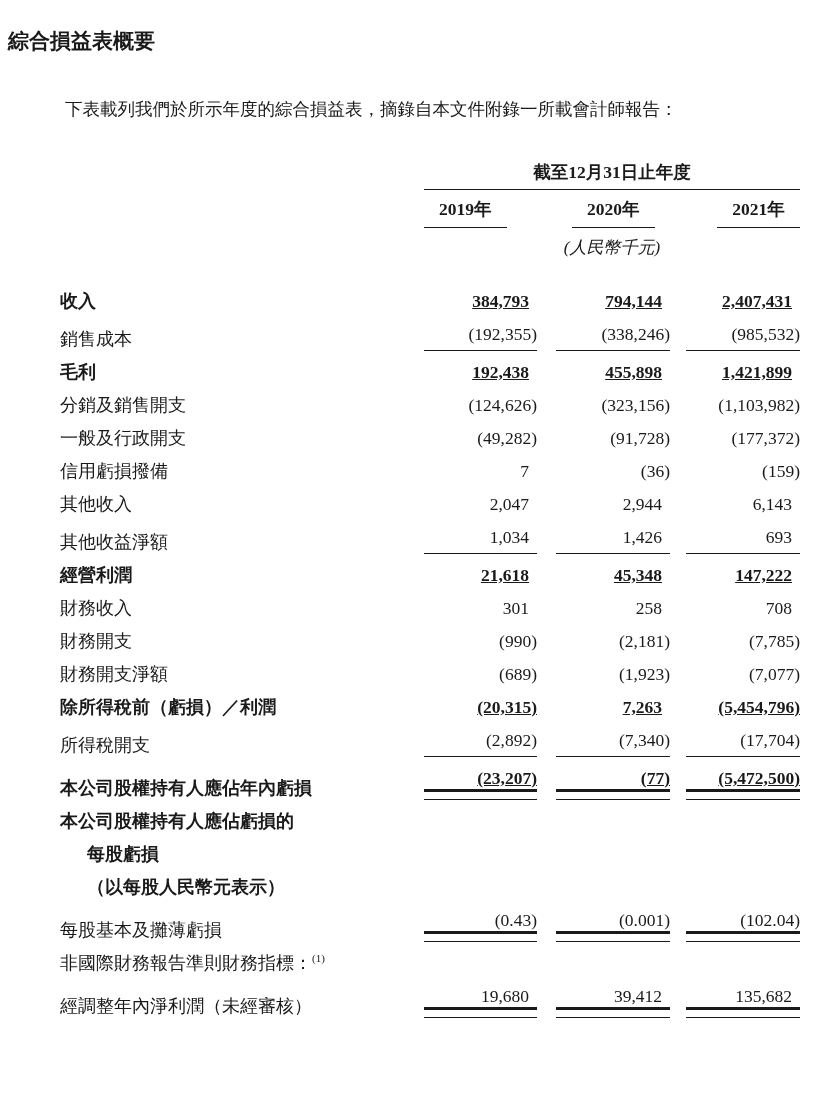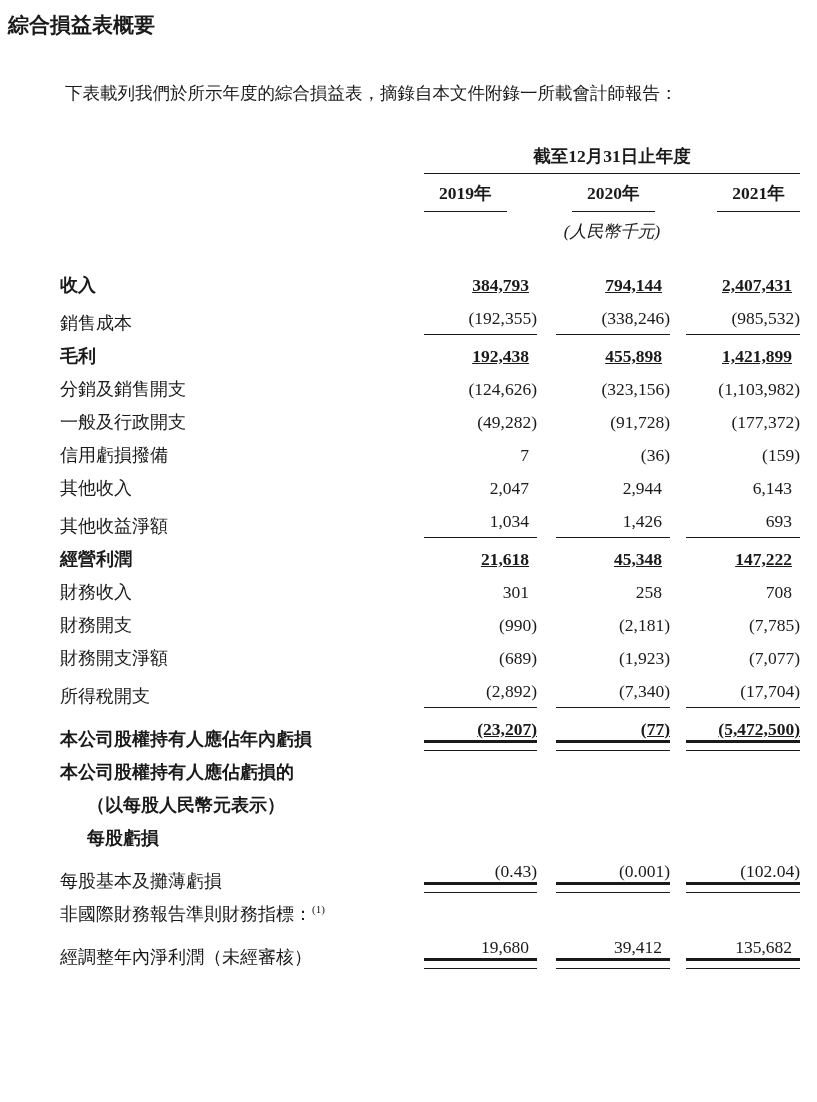--- a/index.html
+++ b/index.html
@@ -3,21 +3,21 @@
 <meta charset="utf-8">
 <style>
   * { margin:0; padding:0; box-sizing:border-box; }
   html,body { background:#ffffff; }
   body { font-family:"Liberation Serif","DejaVu Serif",serif; color:#1a1a1a; }
   .page {
     position:relative; width:817px; height:1102px; margin:0 auto;
     background:#ffffff; overflow:hidden;
   }
   .doc-title {
-    margin:12px 0 0 8px;
+    margin:28px 0 0 8px;
     font-family:"Liberation Sans","DejaVu Sans",sans-serif;
     font-weight:700; font-size:21px; line-height:26px;
   }
   .intro {
     margin:44px 17px 0 65px;
     font-size:17.5px; line-height:23px;
   }
   .fin-table { margin:40px 0 0 60px; width:740px; }
   .head-wrap { margin-left:364px; width:376px; }
   .period {
@@ -145,46 +145,52 @@
           <div class="val c1">(990)</div>
           <div class="val c2">(2,181)</div>
           <div class="val c3">(7,785)</div>
         </div>
         <div class="trow">
           <div class="lbl">財務開支淨額</div>
           <div class="val c1">(689)</div>
           <div class="val c2">(1,923)</div>
           <div class="val c3">(7,077)</div>
         </div>
+        <div class="trow bold">
+          <div class="lbl">除所得稅前（虧損）／利潤</div>
+          <div class="val c1">(20,315)</div>
+          <div class="val c2 np">7,263</div>
+          <div class="val c3">(5,454,796)</div>
+        </div>
         <div class="trow rule-single">
           <div class="lbl">所得稅開支</div>
           <div class="val c1">(2,892)</div>
           <div class="val c2">(7,340)</div>
           <div class="val c3">(17,704)</div>
         </div>
         <div class="trow bold rule-double">
           <div class="lbl">本公司股權持有人應佔年內虧損</div>
           <div class="val c1">(23,207)</div>
           <div class="val c2">(77)</div>
           <div class="val c3">(5,472,500)</div>
         </div>
         <div class="trow bold">
           <div class="lbl">本公司股權持有人應佔虧損的</div>
           <div class="val c1"></div>
           <div class="val c2"></div>
           <div class="val c3"></div>
         </div>
         <div class="trow bold">
+          <div class="lbl indent">每股虧損</div>
+          <div class="val c1"></div>
+          <div class="val c2"></div>
+          <div class="val c3"></div>
+        </div>
+        <div class="trow bold">
           <div class="lbl indent">（以每股人民幣元表示）</div>
-          <div class="val c1"></div>
-          <div class="val c2"></div>
-          <div class="val c3"></div>
-        </div>
-        <div class="trow bold">
-          <div class="lbl indent">每股虧損</div>
           <div class="val c1"></div>
           <div class="val c2"></div>
           <div class="val c3"></div>
         </div>
         <div class="trow rule-double">
           <div class="lbl">每股基本及攤薄虧損</div>
           <div class="val c1">(0.43)</div>
           <div class="val c2">(0.001)</div>
           <div class="val c3">(102.04)</div>
         </div>

